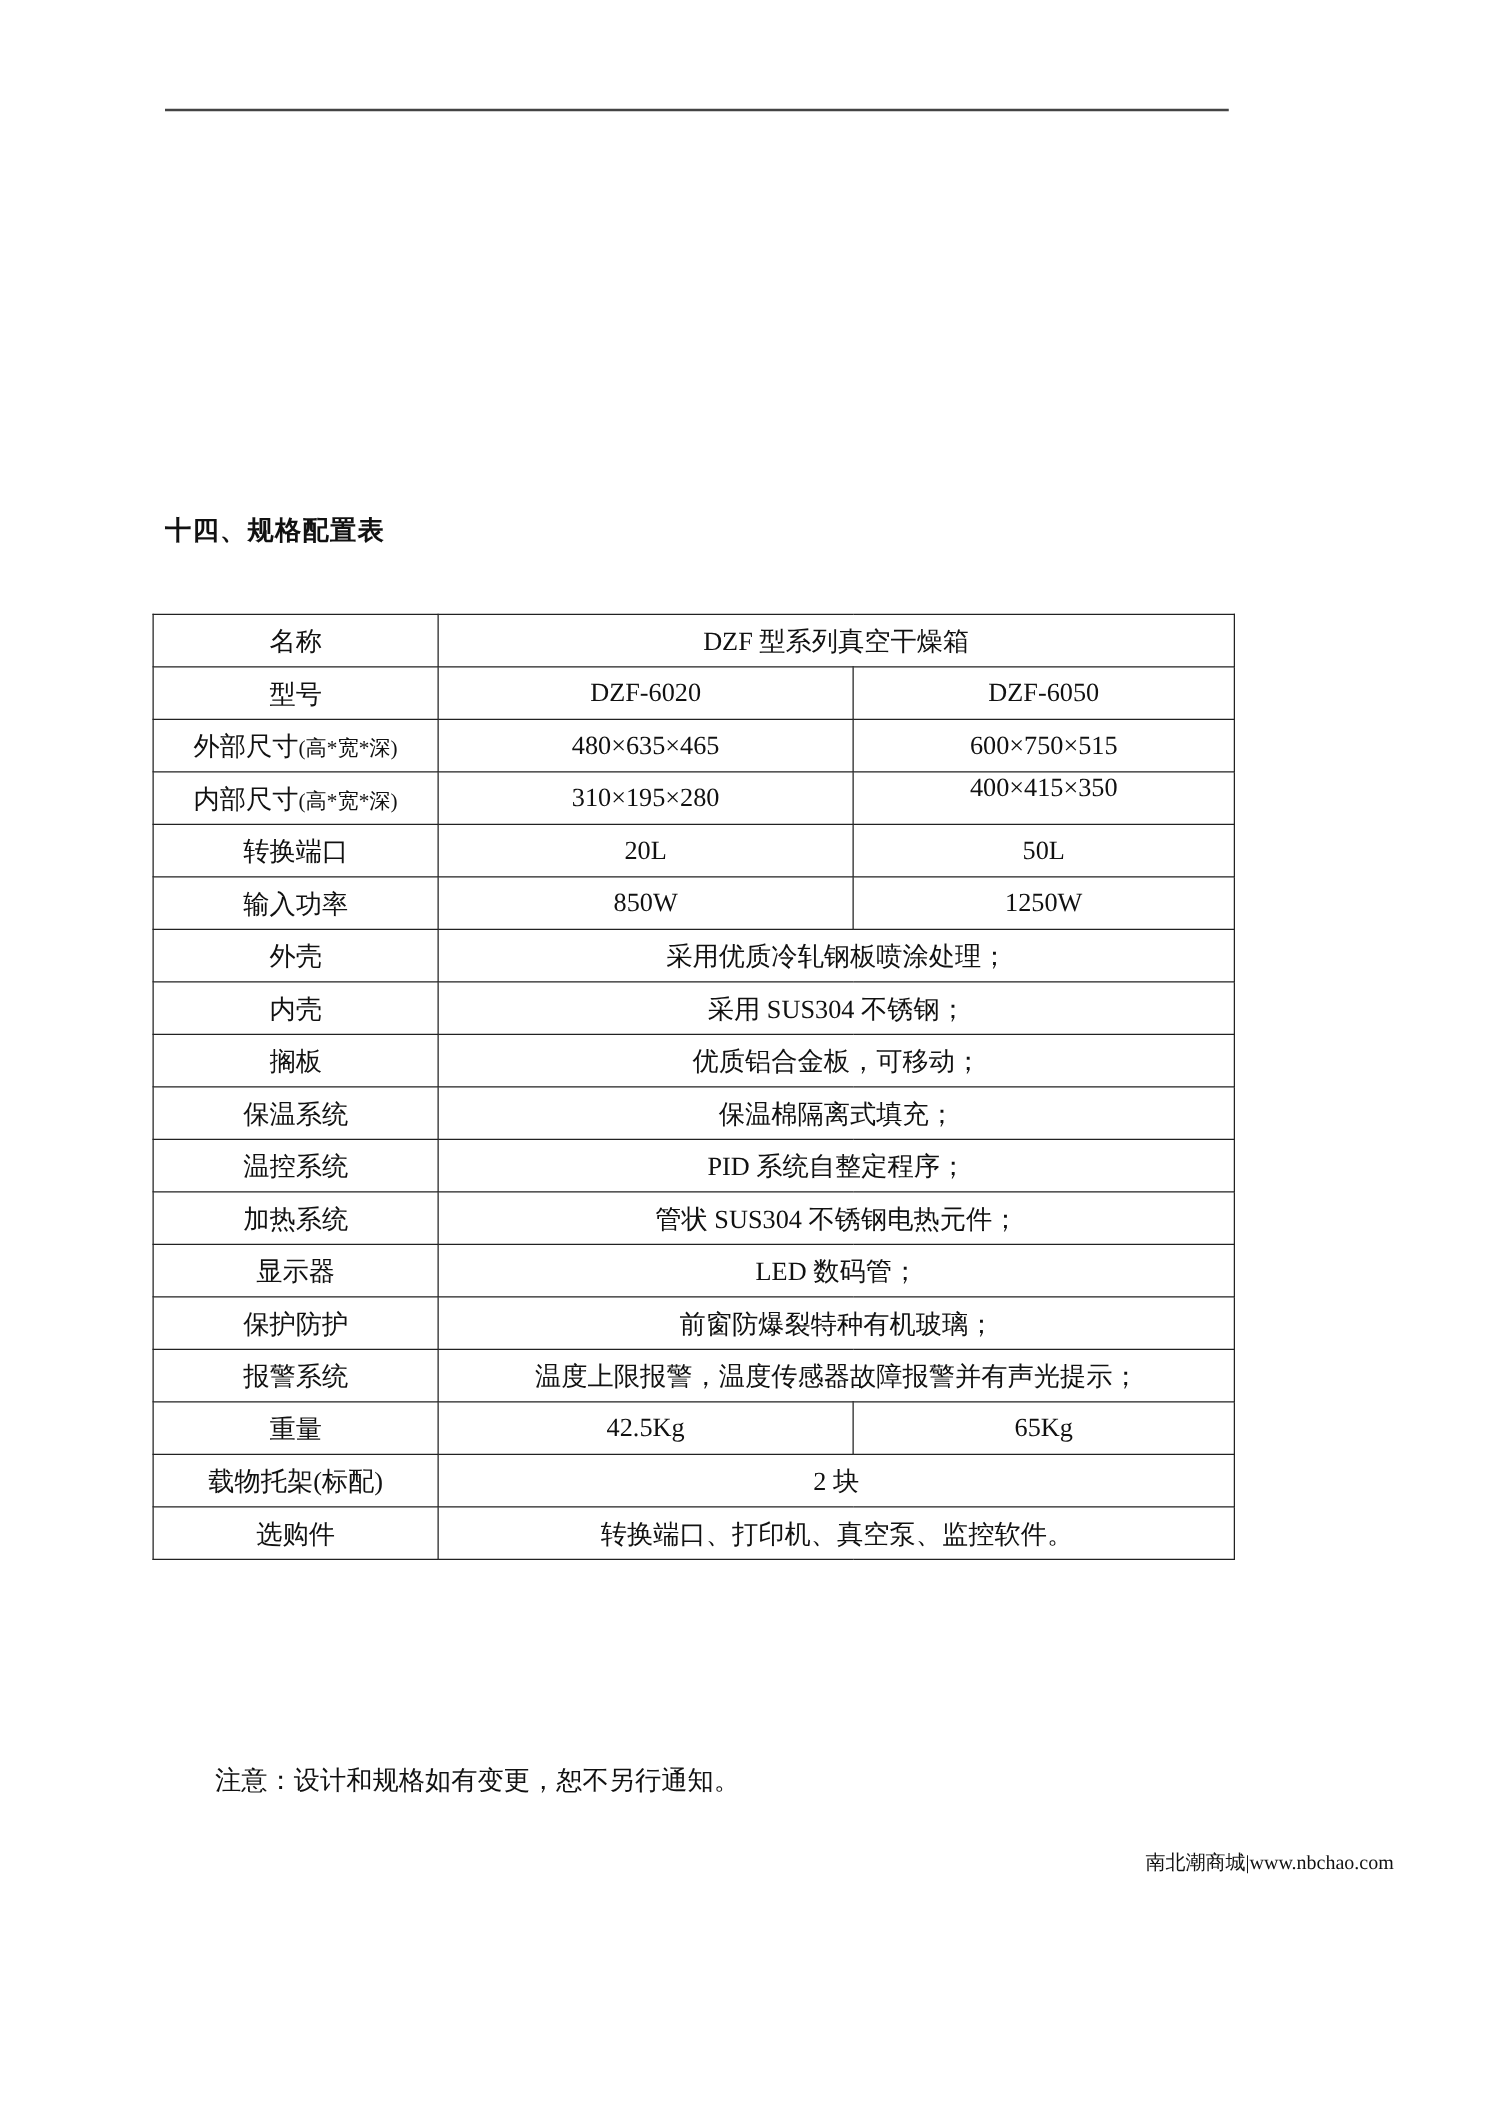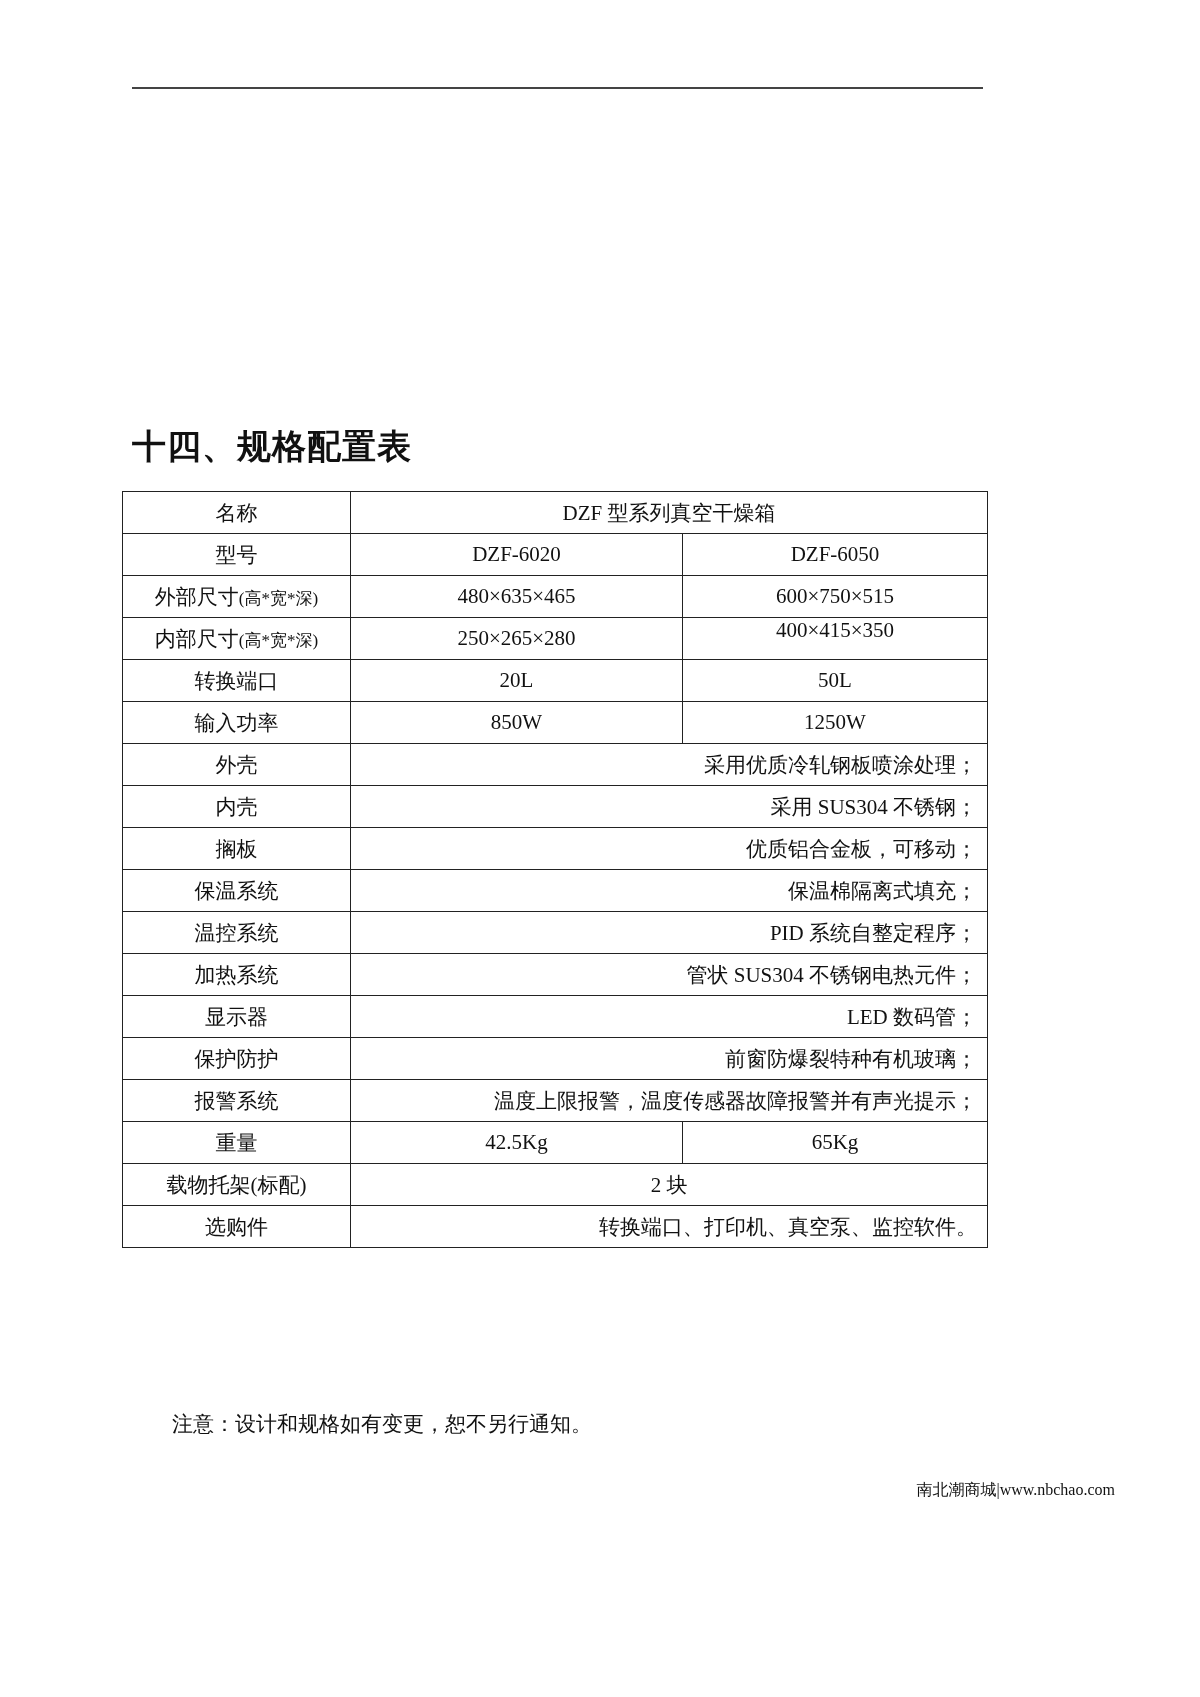--- a/index.html
+++ b/index.html
@@ -6,38 +6,38 @@
     body {
       width: 1200px; height: 1697px; position: relative; overflow: hidden;
       font-family: "DejaVu Serif", "Liberation Serif", serif;
       color: #111111;
     }
     .header-rule {
       position: absolute; left: 132px; top: 87px; width: 851px; height: 0;
       border-top: 2px solid #444444;
     }
     .section-title {
-      position: absolute; left: 132px; top: 424px;
-      font-size: 34px; font-weight: bold; letter-spacing: 1px;
+      position: absolute; left: 132px; top: 410px;
+      font-size: 21px; font-weight: bold; letter-spacing: 1px;
       font-family: Liberation Sans, sans-serif;
     }
     table.spec {
       position: absolute; left: 122px; top: 491px;
       width: 866px; border-collapse: collapse;
       font-family: "Liberation Serif", "DejaVu Serif", serif;
       font-size: 21px;
     }
     table.spec td {
       border: 1.5px solid #222222;
       height: 42px; padding: 0 10px; box-sizing: border-box;
       vertical-align: middle;
     }
     table.spec td.label { width: 228px; text-align: center; padding: 0 4px; font-family: Liberation Serif, serif; }
     table.spec td.c { text-align: center; }
-    table.spec td.l { text-align: right; padding-left: 11px; }
+    table.spec td.l { text-align: center; padding-left: 11px; }
     table.spec td.v1 { width: 332px; }
     .small { font-size: 17px; }
     .note {
       position: absolute; left: 172px; top: 1410px; font-size: 21px;
       font-family: "Liberation Serif", "DejaVu Serif", serif;
     }
     .footer {
       position: absolute; left: 0; width: 1115px; top: 1480px; text-align: right;
       font-size: 16px; font-family: "Liberation Serif", "DejaVu Serif", serif;
     }
@@ -61,21 +61,21 @@
     <td class="c v1">DZF-6020</td>
     <td class="c">DZF-6050</td>
   </tr>
   <tr>
     <td class="label"><span>外部尺寸</span><span class="small">(高*宽*深)</span></td>
     <td class="c v1">480×635×465</td>
     <td class="c">600×750×515</td>
   </tr>
   <tr>
     <td class="label"><span>内部尺寸</span><span class="small">(高*宽*深)</span></td>
-    <td class="c v1">250×265×280</td>
+    <td class="c v1">310×195×280</td>
     <td class="c"><span class="raise">400×415×350</span></td>
   </tr>
   <tr>
     <td class="label">转换端口</td>
     <td class="c v1">20L</td>
     <td class="c">50L</td>
   </tr>
   <tr>
     <td class="label">输入功率</td>
     <td class="c v1">850W</td>

